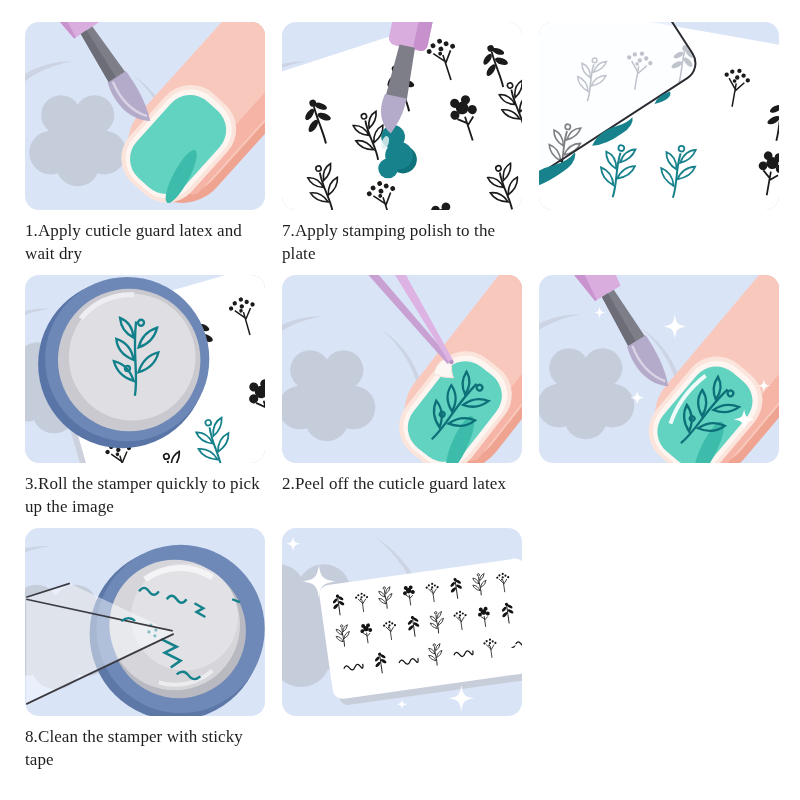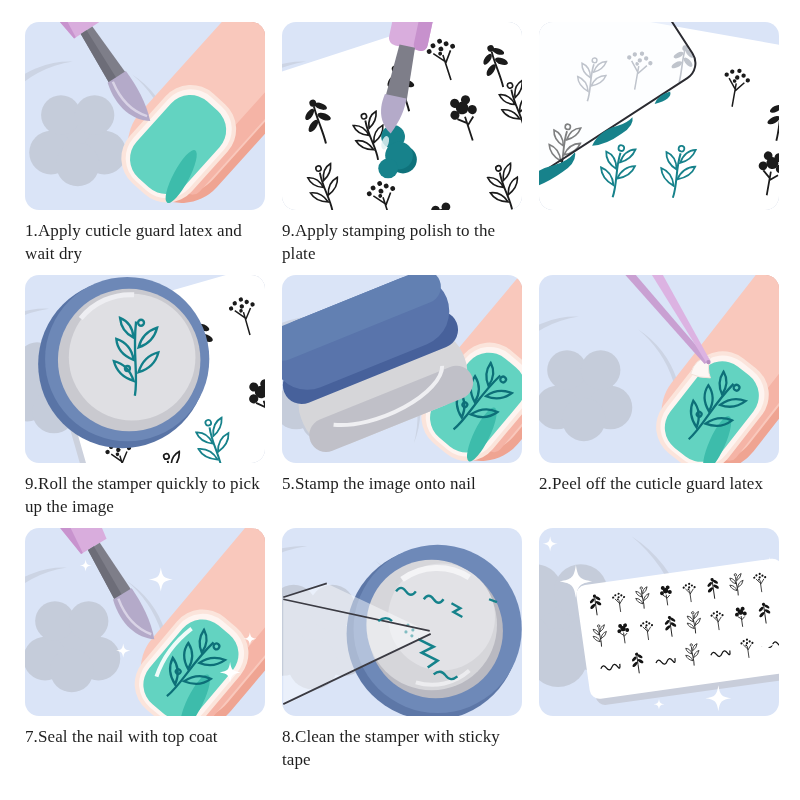--- a/index.html
+++ b/index.html
@@ -165,21 +165,21 @@
           <ellipse cx="103" cy="122" rx="3.5" ry="7" fill="#dff0f1" opacity=".85" transform="rotate(18 103 122)"></ellipse>
         </g>
         <g transform="translate(122,40) rotate(12)">
           <rect x="-20" y="-150" width="40" height="136" rx="8" fill="#d9addd"></rect>
           <rect x="6" y="-150" width="14" height="136" rx="6" fill="#c791cd"></rect>
           <polygon points="-8,-16 8,-16 11,40 -11,40" fill="#7e7e89"></polygon>
           <path d="M-12,36 C-16,56 -8,68 2,74 C9,58 11,46 10,36 Z" fill="#b4aac9"></path>
         </g>
       </svg>
     </div>
-    <div class="caption">9.Apply stamping polish to the plate</div>
+    <div class="caption">7.Apply stamping polish to the plate</div>
   </div>
 
   <div class="step">
     <div class="illo">
       <svg viewBox="0 0 240 190">
         <use href="#deco" transform="translate(26,118)"></use>
         <g transform="translate(140,132) rotate(10)">
           <rect x="-181" y="-119" width="365" height="265" rx="18" fill="#ccd1dd"></rect>
           <rect x="-175" y="-125" width="365" height="265" rx="18" fill="#ffffff"></rect>
           <g color="#8f95a3">
@@ -243,43 +243,23 @@
         <g transform="translate(97,90)">
           <circle cx="0" cy="0" r="85" fill="#5974a6"></circle>
           <circle cx="5" cy="-5" r="83" fill="#6d88b7"></circle>
           <circle cx="7" cy="-4" r="72" fill="#c9c9cf"></circle>
           <circle cx="10" cy="-7" r="64" fill="#dfdfe3"></circle>
           <path d="M-42,-46 A64,64 0 0 1 12,-70" stroke="#eeeef2" stroke-width="5" fill="none"></path>
           <use href="#branch-design" transform="translate(14,-8) scale(1.25)" color="#12808a"></use>
         </g>
       </svg>
     </div>
-    <div class="caption">9.Roll the stamper quickly to pick up the image</div>
-  </div>
-
-  <div class="step">
-    <div class="illo">
-      <svg viewBox="0 0 240 190">
-        <use href="#deco" transform="translate(40,120)"></use>
-        <g transform="translate(172,158) rotate(40)">
-          <use href="#finger"></use>
-          <use href="#branch-design" transform="translate(0,-40) scale(1.2)" color="#0d6f78"></use>
-        </g>
-        <g transform="translate(90,88) rotate(-22)">
-          <rect x="-88" y="-10" width="176" height="78" rx="36" fill="#d6d6d9"></rect>
-          <rect x="-88" y="34" width="176" height="34" rx="17" fill="#c0c0c8"></rect>
-          <path d="M-60,44 A70,30 0 0 0 64,30" stroke="#efeff2" stroke-width="4" fill="none"></path>
-          <rect x="-94" y="-24" width="188" height="38" rx="19" fill="#47619b"></rect>
-          <rect x="-94" y="-68" width="188" height="72" rx="36" fill="#5974ab"></rect>
-          <rect x="-94" y="-68" width="188" height="34" rx="17" fill="#6280b2"></rect>
-        </g>
-      </svg>
-    </div>
-    <div class="caption">5.Stamp the image onto nail</div>
-  </div>
+    <div class="caption">3.Roll the stamper quickly to pick up the image</div>
+  </div>
+
 
   <div class="step">
     <div class="illo">
       <svg viewBox="0 0 240 190">
         <use href="#deco" transform="translate(44,120)"></use>
         <g transform="translate(150,168) rotate(38)">
           <use href="#finger"></use>
           <use href="#branch-design" transform="translate(0,-40) scale(1.2)" color="#0d6f78"></use>
         </g>
         <path d="M152,100 q4,-16 20,-18 q-4,13 0,22 q-12,0 -20,-4 Z" fill="#fdf7f4" stroke="#f3e2da" stroke-width="1"></path>
@@ -307,21 +287,20 @@
           </g>
         <g>
           <use href="#sparkle" transform="translate(136,52) scale(1.1)"></use>
           <use href="#sparkle" transform="translate(98,124) scale(.65)"></use>
           <use href="#sparkle" transform="translate(206,146) scale(.95)"></use>
           <use href="#sparkle" transform="translate(60,38) scale(.55)"></use>
           <use href="#sparkle" transform="translate(226,112) scale(.6)"></use>
         </g>
       </svg>
     </div>
-    <div class="caption">7.Seal the nail with top coat</div>
   </div>
 
   <div class="step">
     <div class="illo">
       <svg viewBox="0 0 240 190">
         <use href="#deco" transform="translate(30,108) scale(1.15)"></use>
         <g transform="translate(154,104)">
           <circle cx="-3" cy="3" r="87" fill="#5d77a7"></circle>
           <circle cx="2" cy="-2" r="85" fill="#6e89b8"></circle>
           <circle cx="0" cy="0" r="68" fill="#b9b9c1"></circle>

